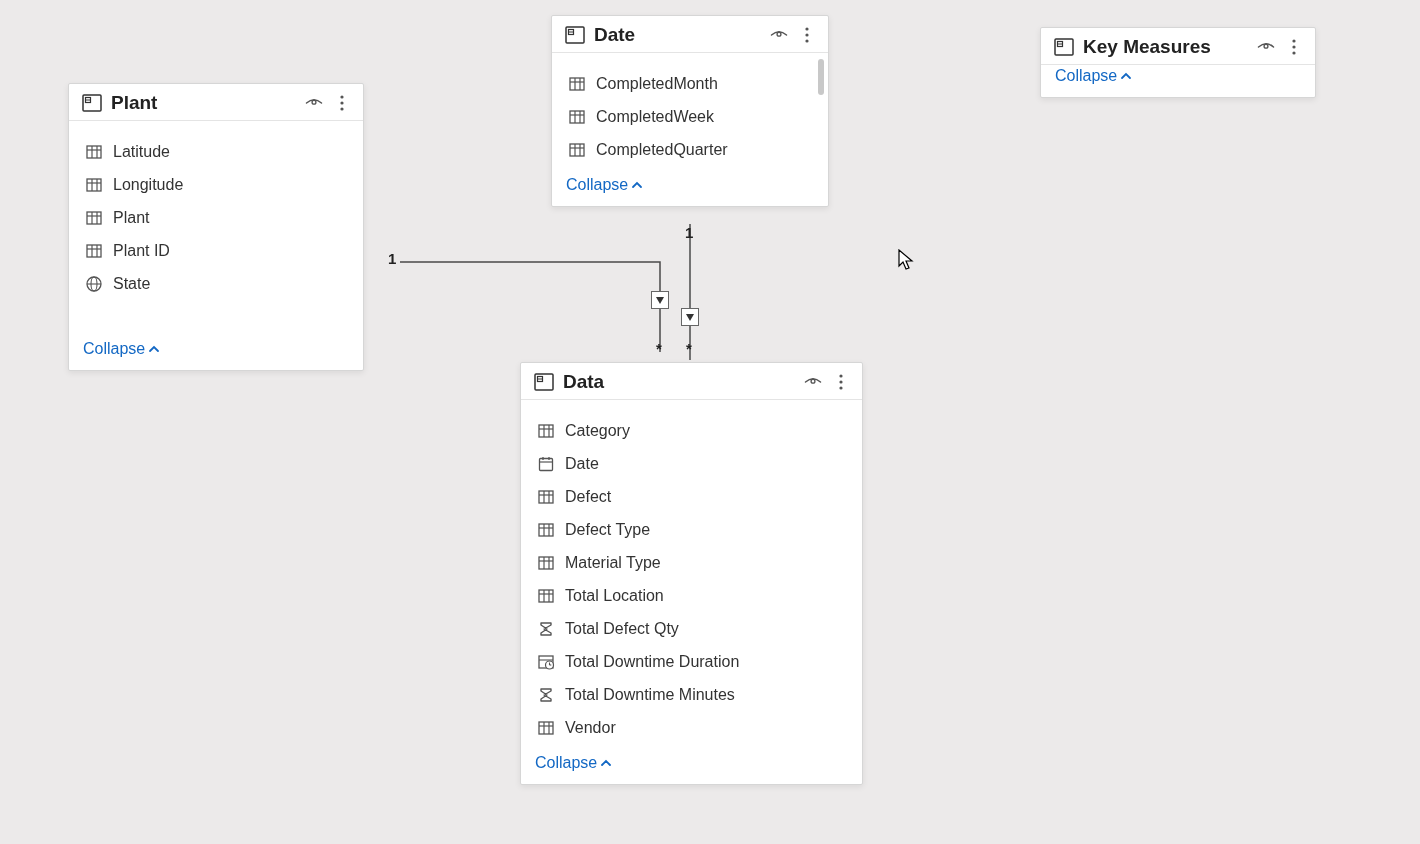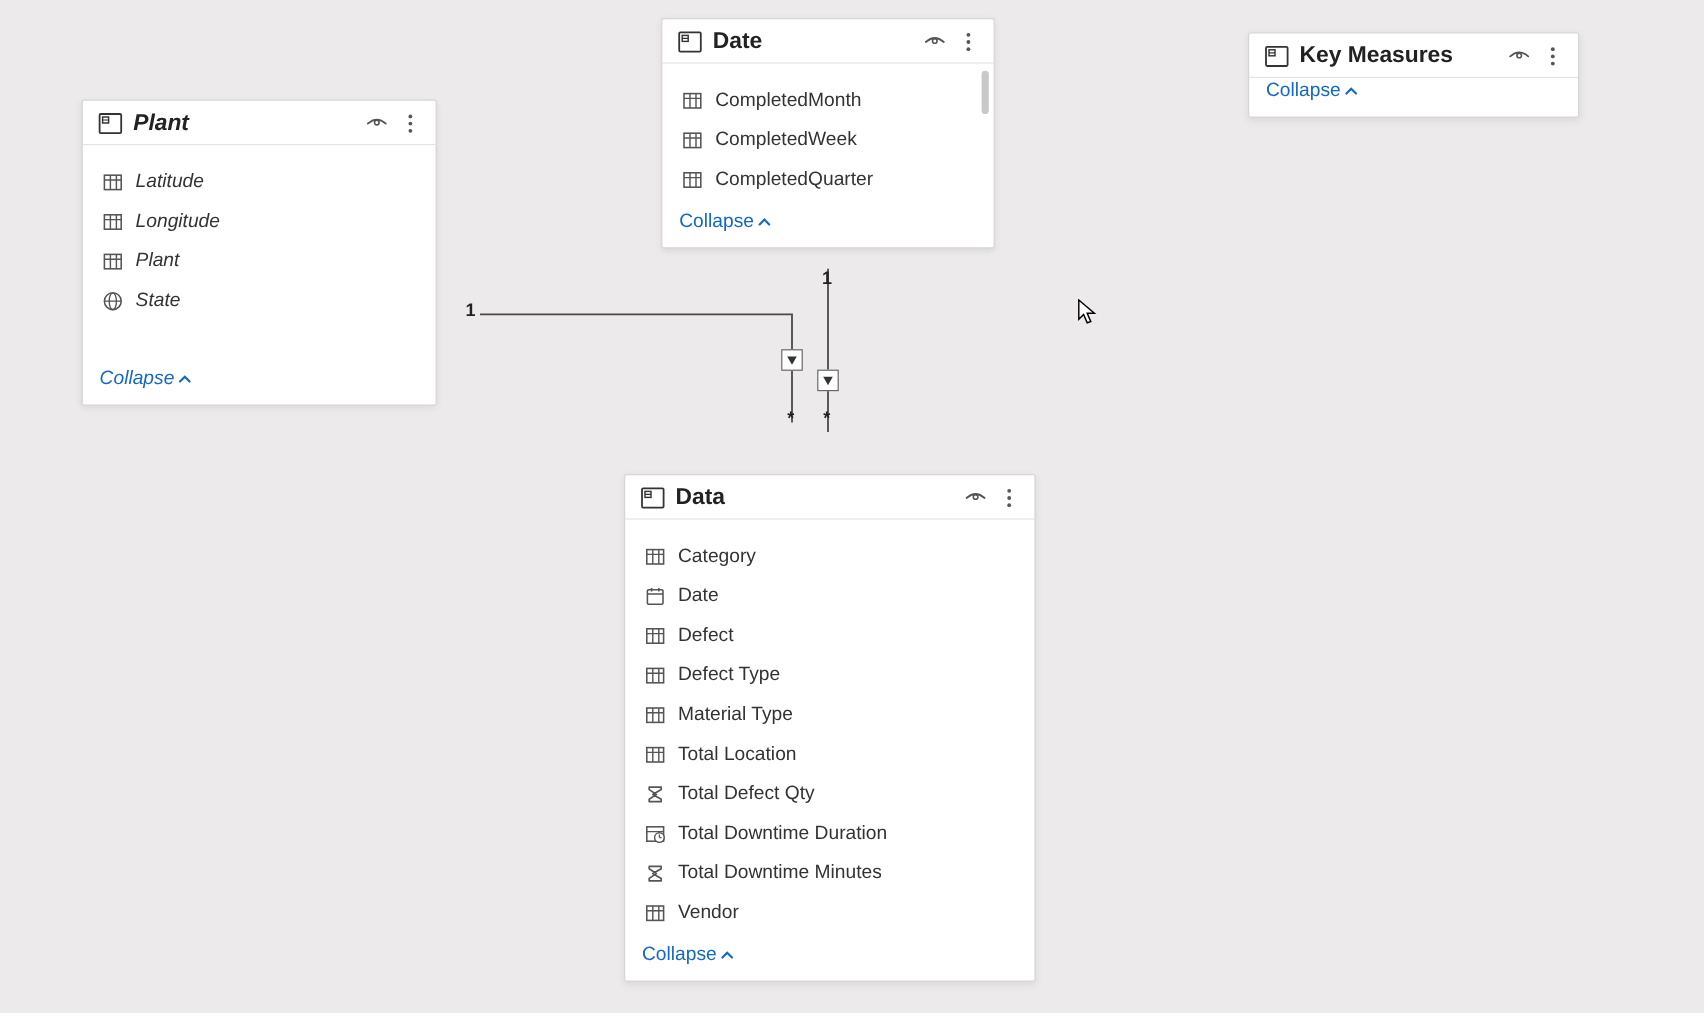--- a/index.html
+++ b/index.html
@@ -142,21 +142,21 @@
   <span class="rel-label" style="left:656px; top:340px;">*</span>
 
   <span class="rel-label" style="left:685px; top:224px;">1</span>
   <div class="rel-filter-box" style="left:681px; top:308px;">
     <svg width="10" height="10" viewBox="0 0 10 10">
         <path d="M1 2 L9 2 L5 9 Z" fill="#333"></path>
       </svg>
   </div>
   <span class="rel-label" style="left:686px; top:340px;">*</span>
 
-  <div class="table-card" style="left:68px; top:83px; width:296px;font-style:italic;">
+  <div class="table-card" style="left:68px; top:83px; width:296px;">
     <div class="card-header">
       <span class="card-title-icon">
         <svg width="22" height="22" viewBox="0 0 22 22">
             <rect x="2" y="3" width="18" height="16" rx="1" fill="none" stroke="#333" stroke-width="1.5"></rect>
             <rect x="4.5" y="5.5" width="5" height="5" fill="none" stroke="#333" stroke-width="1.2"></rect>
             <line x1="4.5" y1="8" x2="9.5" y2="8" stroke="#333" stroke-width="1"></line>
           </svg>
       </span>
       <span class="card-title">Plant</span>
       <div class="header-actions">
@@ -201,20 +201,31 @@
         <div class="field-row">
           <span class="field-icon">
             <svg width="18" height="18" viewBox="0 0 18 18">
               <rect x="2" y="3" width="14" height="12" fill="none" stroke="#555" stroke-width="1.3"></rect>
               <line x1="2" y1="7" x2="16" y2="7" stroke="#555" stroke-width="1.2"></line>
               <line x1="7" y1="3" x2="7" y2="15" stroke="#555" stroke-width="1.2"></line>
               <line x1="12" y1="3" x2="12" y2="15" stroke="#555" stroke-width="1.2"></line>
             </svg>
           </span>
           <span>Plant</span>
+        </div>
+        <div class="field-row">
+          <span class="field-icon">
+            <svg width="18" height="18" viewBox="0 0 18 18">
+              <rect x="2" y="3" width="14" height="12" fill="none" stroke="#555" stroke-width="1.3"></rect>
+              <line x1="2" y1="7" x2="16" y2="7" stroke="#555" stroke-width="1.2"></line>
+              <line x1="7" y1="3" x2="7" y2="15" stroke="#555" stroke-width="1.2"></line>
+              <line x1="12" y1="3" x2="12" y2="15" stroke="#555" stroke-width="1.2"></line>
+            </svg>
+          </span>
+          <span>Plant ID</span>
         </div>
         <div class="field-row">
           <span class="field-icon">
             <svg width="18" height="18" viewBox="0 0 18 18">
               <circle cx="9" cy="9" r="7" fill="none" stroke="#555" stroke-width="1.3"></circle>
               <ellipse cx="9" cy="9" rx="3" ry="7" fill="none" stroke="#555" stroke-width="1.1"></ellipse>
               <line x1="2" y1="9" x2="16" y2="9" stroke="#555" stroke-width="1.1"></line>
             </svg>
           </span>
           <span>State</span>
@@ -298,21 +309,21 @@
         <span>Collapse</span>
         <span class="collapse-chevron">
           <svg width="12" height="12" viewBox="0 0 12 12">
               <path d="M2 8 L6 4 L10 8" fill="none" stroke="#1368c4" stroke-width="1.8" stroke-linecap="round"></path>
             </svg>
         </span>
       </span>
     </div>
   </div>
 
-  <div class="table-card" style="left:520px; top:362px; width:343px;margin-top:33px;">
+  <div class="table-card" style="left:520px; top:362px; width:343px;">
     <div class="card-header">
       <span class="card-title-icon">
         <svg width="22" height="22" viewBox="0 0 22 22">
             <rect x="2" y="3" width="18" height="16" rx="1" fill="none" stroke="#333" stroke-width="1.5"></rect>
             <rect x="4.5" y="5.5" width="5" height="5" fill="none" stroke="#333" stroke-width="1.2"></rect>
             <line x1="4.5" y1="8" x2="9.5" y2="8" stroke="#333" stroke-width="1"></line>
           </svg>
       </span>
       <span class="card-title">Data</span>
       <div class="header-actions">

